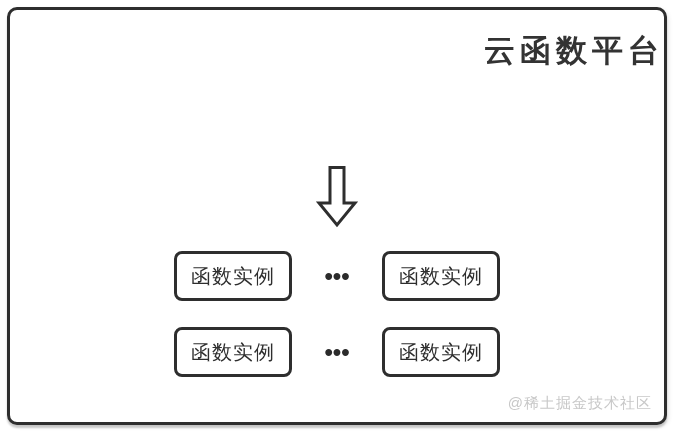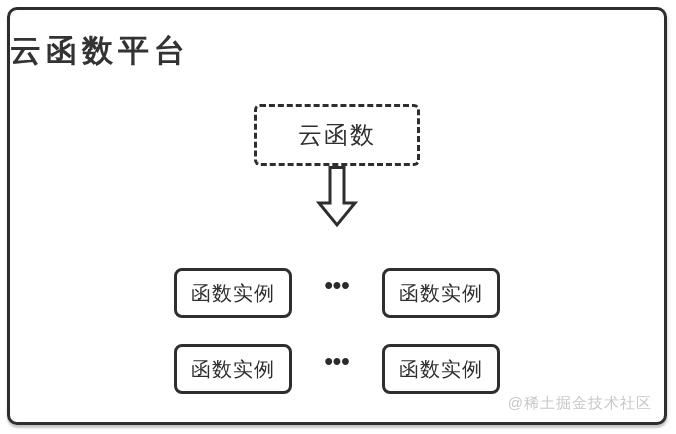--- a/index.html
+++ b/index.html
@@ -25,21 +25,21 @@
     background: #ffffff;
     border: 3px solid #2e2e2e;
     border-radius: 10px;
     box-shadow: 0 3px 2px rgba(0,0,0,0.18), 2px 2px 4px rgba(0,0,0,0.08);
   }
   .title {
     position: absolute;
     top: 20px;
     left: 0;
     width: 100%;
-    text-align: left;
+    text-align: right;
     font-size: 31px;
     font-weight: bold;
     letter-spacing: 5px;
     color: #333333;
   }
   .dashed-box {
     position: absolute;
     top: 94px;
     left: 50%;
     transform: translateX(-50%);
@@ -78,21 +78,20 @@
     height: 44px;
     border: 3px solid #2e2e2e;
     border-radius: 8px;
     display: flex;
     align-items: center;
     justify-content: center;
     font-size: 20px;
     letter-spacing: 1px;
     color: #2e2e2e;
     background: #ffffff;
-    margin-top: 17px;
   }
   .dots {
     width: 90px;
     text-align: center;
     font-size: 24px;
     font-weight: bold;
     color: #2b2b2b;
     line-height: 44px;
     letter-spacing: 0px;
     user-select: none;
@@ -108,23 +107,20 @@
   }
 </style>
 </head>
 <body>
 
 <div class="canvas">
   <div class="card">
 
     <div class="title">云函数平台</div>
 
-    <div class="dashed-box">
-      <span>云函数</span>
-    </div>
 
     <div class="arrow-wrap">
       <svg width="44" height="62" viewBox="0 0 44 62" xmlns="http://www.w3.org/2000/svg">
         <polygon points="15,1.5 29,1.5 29,37 40,37 22,59 4,37 15,37" fill="#ffffff" stroke="#2e2e2e" stroke-width="3" stroke-linejoin="miter"></polygon>
       </svg>
     </div>
 
     <div class="row row-1">
       <div class="instance-box">
         <span>函数实例</span>

